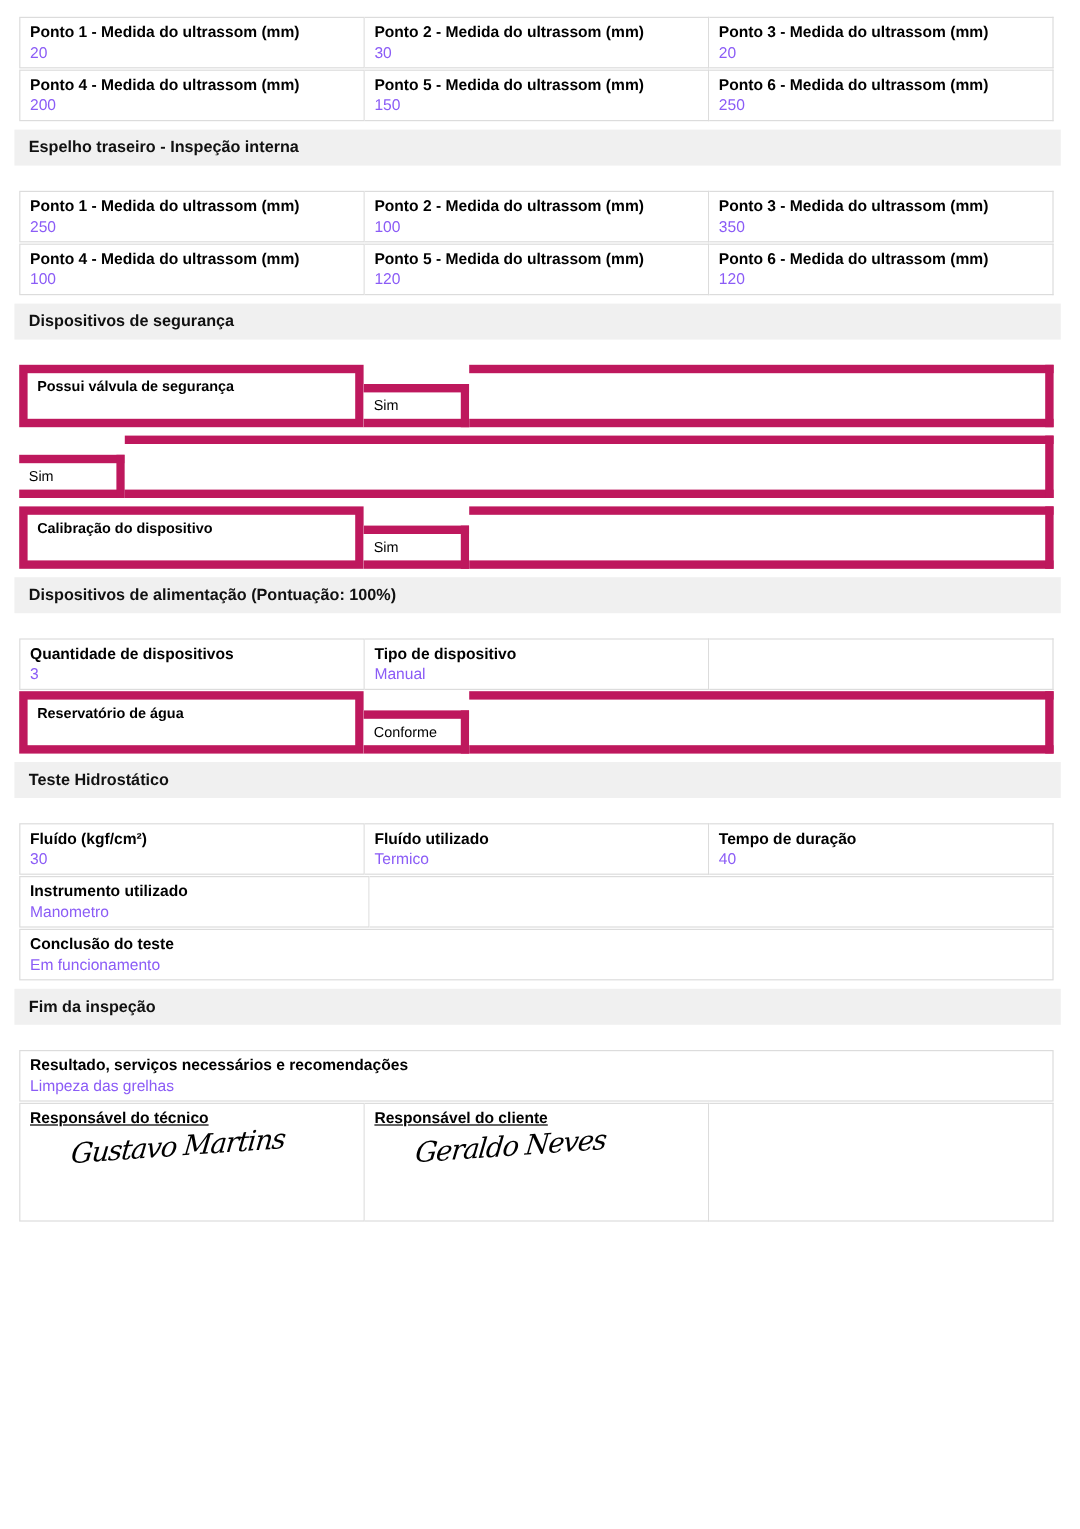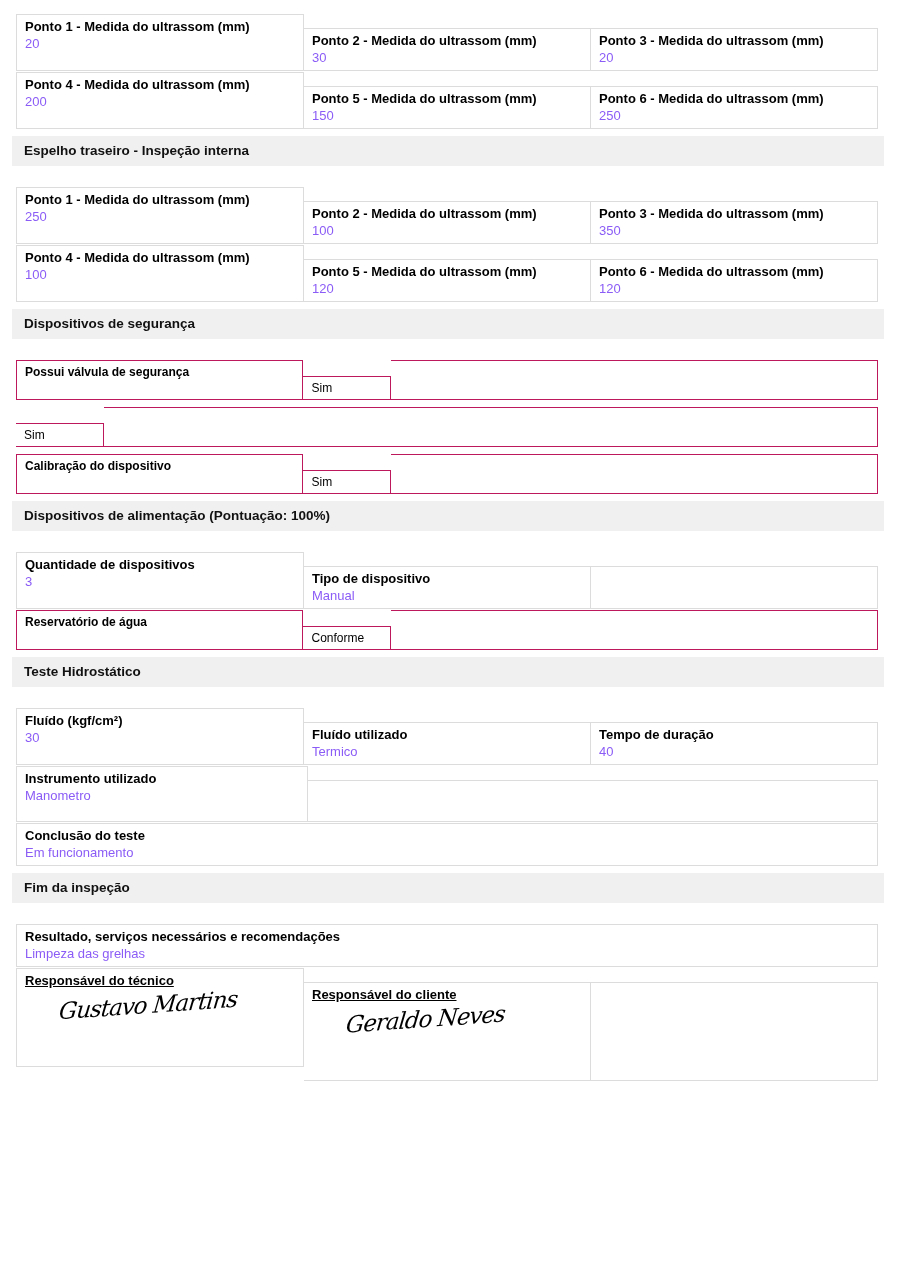--- a/index.html
+++ b/index.html
@@ -28,29 +28,29 @@
   }
   
   .grid-row { display: flex; margin-bottom: 1px; }
   .cell {
     flex: 1;
     background: #fff;
     border: 1px solid #dcdcdc;
     padding: 3px 8px 4px;
     min-height: 42px;
   }
-  .cell + .cell { border-left: none; margin-top: 14px; }
+  .cell + .cell { border-left: none; }
   .cell .lbl { font-weight: 700; font-size: 13px; line-height: 17px; }
   .cell .val { font-size: 13px; line-height: 17px; color: #8b5cf6; }
   .cell.span2 { flex: 2.013; }
   
   .qrow { display: flex; margin-bottom: 7px; }
   .qcell {
     background: #fff;
-    border: 1px solid #be185d;
+    border: 7px solid #be185d;
     padding: 4px 8px 3px;
     font-size: 12px;
     line-height: 15px;
     min-height: 23px;
   }
   .q-label { width: 33.35%; font-weight: 700; }
   .q-value { width: 88px; border-left: none; margin-top: 16px; }
   .q-fill  { flex: 1; border-left: none; }
   
   .sig-row .cell { height: 99px; text-decoration: underline; }

